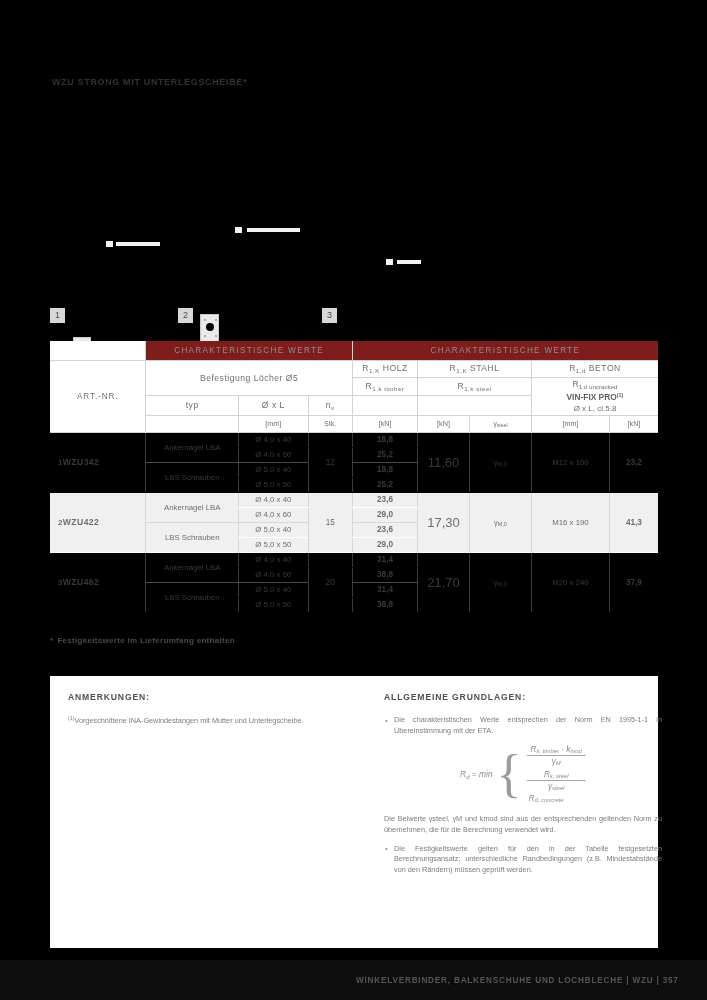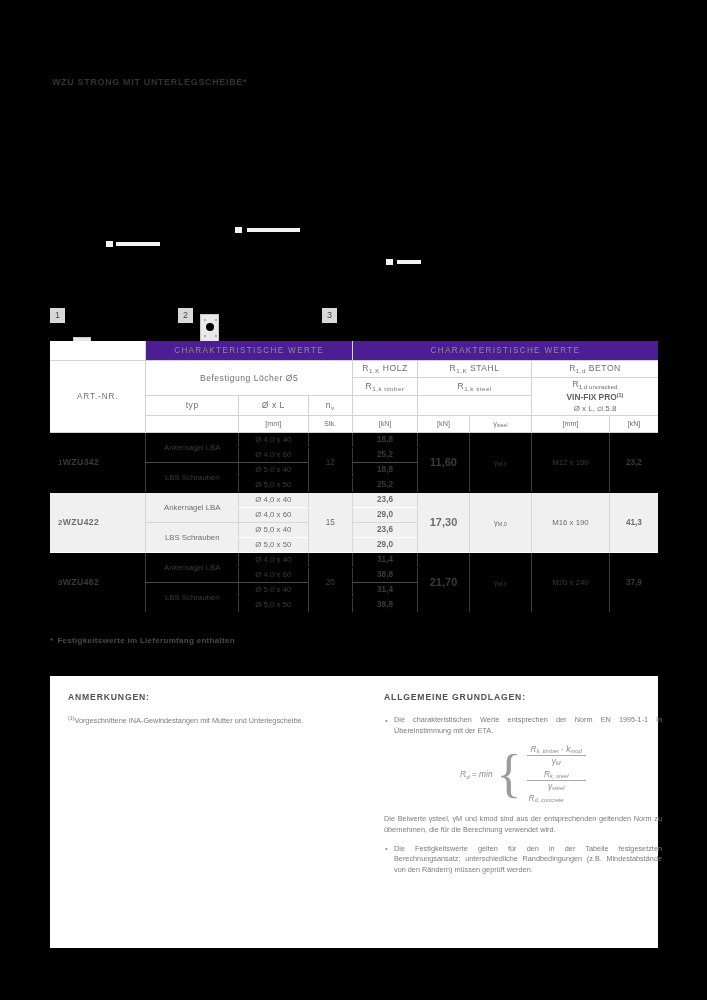--- a/index.html
+++ b/index.html
@@ -47,21 +47,21 @@
     color: #4a4a4a; font-size: 9px; line-height: 15px; text-align: center;
     font-family: "Liberation Sans", sans-serif;
   }
 
   
   .tbl { position: absolute; left: 50px; top: 341px; width: 608px; }
   table { border-collapse: collapse; width: 608px; table-layout: fixed; }
   td, th { padding: 0; vertical-align: middle; text-align: center; font-weight: normal; }
 
   .thead-cell {
-    background: #4c1d95; color: #8e8e8e; font-size: 8.2px;
+    background: #7f1d1d; color: #8e8e8e; font-size: 8.2px;
     letter-spacing: 1.3px; height: 19px;
     border-bottom: 1px solid #d3d3d3;
   }
   .thead-blank { background: #ffffff; border-bottom: 1px solid #d3d3d3; }
 
   .hrow td { background: #ffffff; color: #6f6f6f; border-bottom: 1px solid #d3d3d3; }
   .vsep { border-left: 1px solid #d3d3d3; }
 
   .h-main { font-size: 8.6px; letter-spacing: 0.5px; color: #6a6a6a; }
   .h-art { font-size: 8.2px; letter-spacing: 0.9px; color: #6a6a6a; }
@@ -77,21 +77,21 @@
   .rowdark  .vsep { border-left: 1px solid #3a3a3a; }
   .innerline-light { border-bottom: 1px solid #d7d7d7 !important; }
   .innerline-dark  { border-bottom: 1px solid #4a4a4a !important; }
 
   .c-art  { font-size: 8.6px; font-weight: bold; letter-spacing: 0.4px; }
   .c-idx  { font-size: 8px; }
   .c-typ  { font-size: 7.8px; }
   .c-dim  { font-size: 7.8px; }
   .c-nv   { font-size: 8.2px; }
   .c-val  { font-size: 8.2px; font-weight: bold; }
-  .c-vals { font-size: 11px; font-weight: bold; }
+  .c-vals { font-size: 13px; font-weight: normal; }
   .c-gam  { font-size: 7.4px; }
   .c-ml   { font-size: 7.8px; }
 
   .artcell { text-align: left; padding-left: 8px; }
 
   .footnote {
     position: absolute; left: 50px; top: 636px;
     color: #4a4a4a; font-size: 8px; font-weight: bold; letter-spacing: 0.3px;
   }
   .footnote .st { margin-right: 4px; }
@@ -436,14 +436,17 @@
       </div>
 
       <div class="plainpara">Die Beiwerte γsteel, γM und kmod sind aus der entsprechenden geltenden Norm zu übernehmen, die für die Berechnung verwendet wird.</div>
 
       <ul class="bullets">
         <li>Die Festigkeitswerte gelten für den in der Tabelle festgesetzten Berechnungsansatz; unterschiedliche Randbedingungen (z.B. Mindestabstände von den Rändern) müssen geprüft werden.</li>
       </ul>
     </div>
   </div>
 
+  <div class="footer">
+    <div class="footer-txt">WINKELVERBINDER, BALKENSCHUHE UND LOCHBLECHE | WZU | 357</div>
+  </div>
 
 </div>
 
 </body></html>

